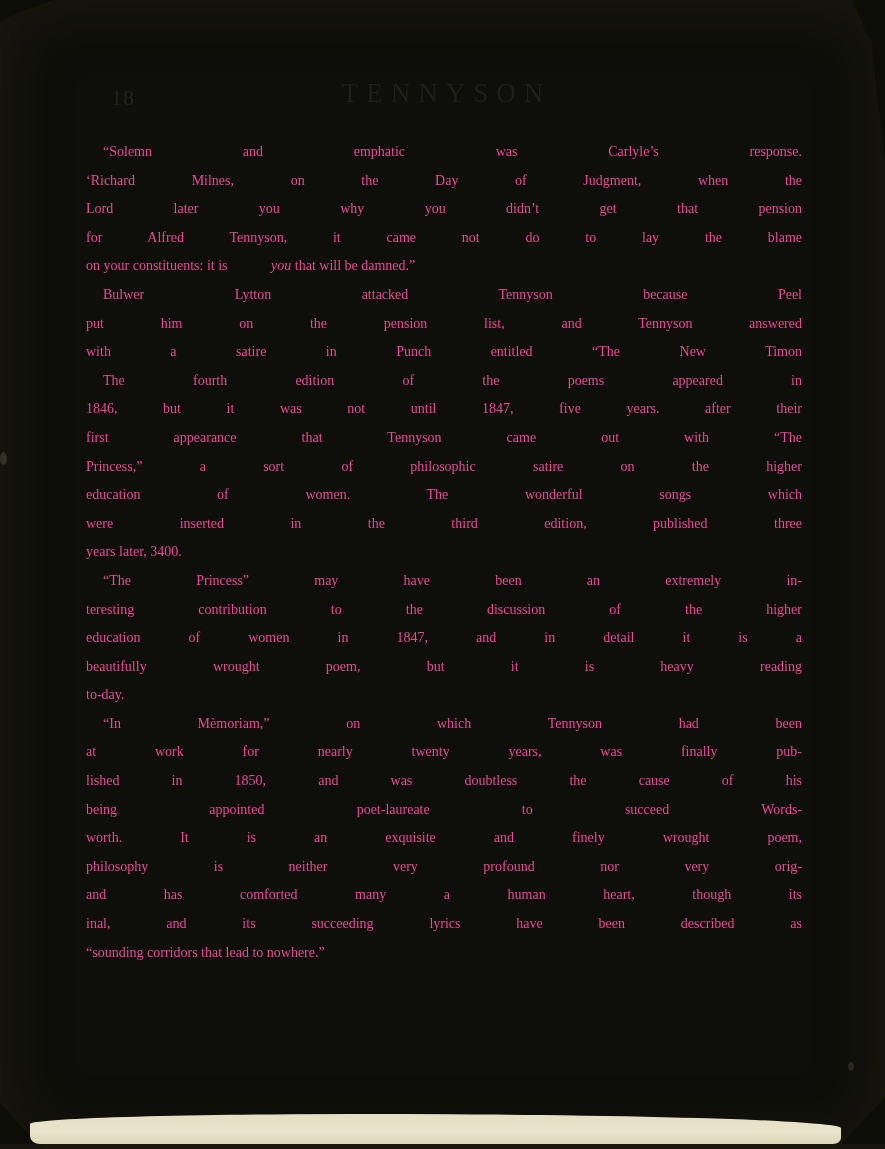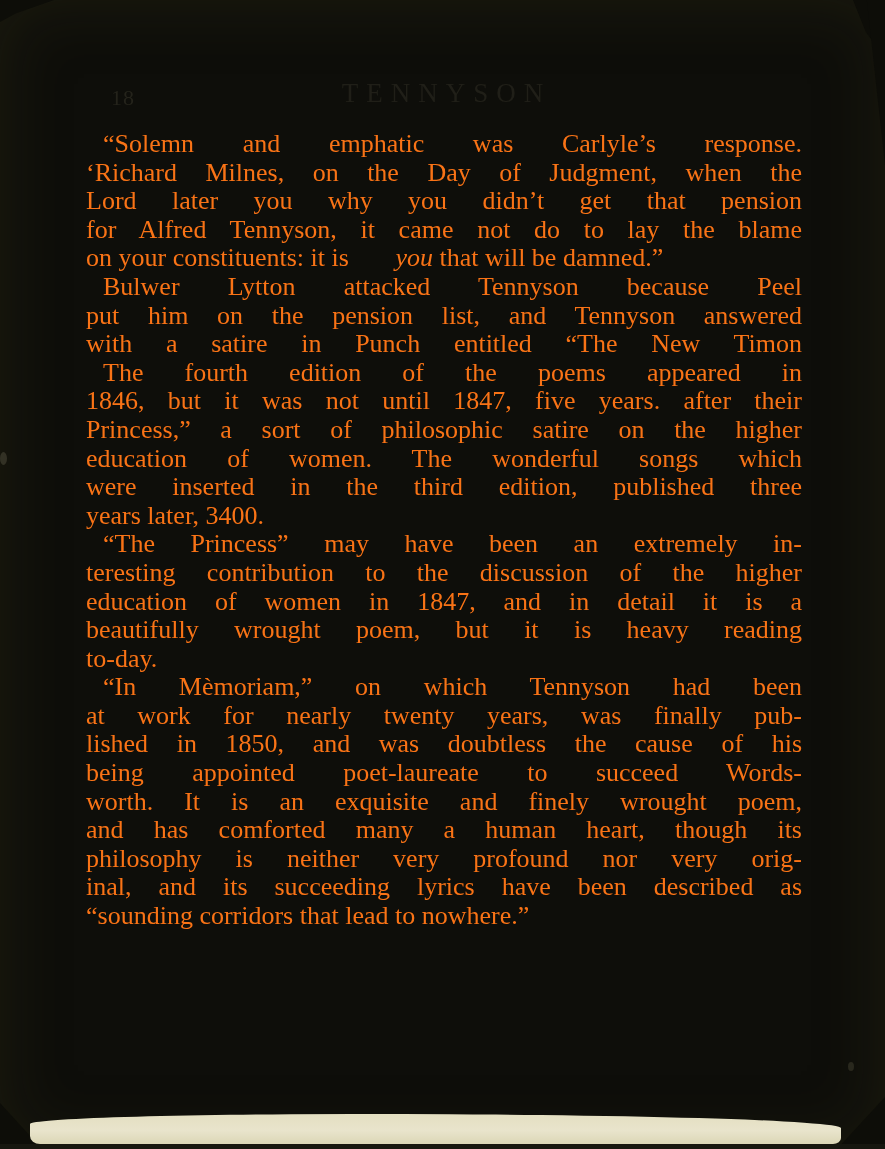--- a/index.html
+++ b/index.html
@@ -26,23 +26,23 @@
   .pagenum{
     position:absolute;left:26px;top:7px;
     font-size:22px;letter-spacing:1px;
   }
   .title{
     display:block;text-align:center;
     font-size:27px;letter-spacing:8px;text-indent:8px;
     color:#201f18;
   }
   .text-block{
-    position:absolute;top:130px;left:86px;width:716px;
-    color:#f97316;
-    font-size:26px;line-height:28.6px;
+    position:absolute;top:138px;left:86px;width:716px;
+    color:#ec4899;
+    font-size:14px;line-height:28.6px;
     text-rendering:optimizeLegibility;
   }
   .line{
     text-align:justify;
     -moz-text-align-last:justify;
     text-align-last:justify;
   }
   .line.last{text-align-last:left;-moz-text-align-last:left;}
   .line.first{text-indent:17px;}
   .line i{font-style:italic;margin-left:40px;}
@@ -85,40 +85,41 @@
         <div class="line last">on your constituents: it is <i>you</i> that will be damned.”</div>
       </div>
       <div class="para">
         <div class="line first">Bulwer Lytton attacked Tennyson because Peel</div>
         <div class="line">put him on the pension list, and Tennyson answered</div>
         <div class="line">with a satire in Punch entitled “The New Timon</div>
       </div>
       <div class="para">
         <div class="line first">The fourth edition of the poems appeared in</div>
         <div class="line">1846, but it was not until 1847, five years. after their</div>
+        <div class="line">first appearance that Tennyson came out with “The</div>
         <div class="line">Princess,” a sort of philosophic satire on the higher</div>
         <div class="line">education of women.  The wonderful songs which</div>
         <div class="line">were inserted in the third edition, published three</div>
         <div class="line last">years later, 3400.</div>
       </div>
       <div class="para">
         <div class="line first">“The Princess” may have been an extremely in-</div>
         <div class="line">teresting contribution to the discussion of the higher</div>
         <div class="line">education of women in 1847, and in detail it is a</div>
         <div class="line">beautifully wrought poem, but it is heavy reading</div>
         <div class="line last">to-day.</div>
       </div>
       <div class="para">
         <div class="line first">“In Mèmoriam,” on which Tennyson had been</div>
         <div class="line">at work for nearly twenty years, was finally pub-</div>
         <div class="line">lished in 1850, and was doubtless the cause of his</div>
         <div class="line">being appointed poet-laureate to succeed Words-</div>
         <div class="line">worth.  It is an exquisite and finely wrought poem,</div>
+        <div class="line">philosophy is neither very profound nor very orig-</div>
         <div class="line">and has comforted many a human heart, though its</div>
-        <div class="line">philosophy is neither very profound nor very orig-</div>
         <div class="line">inal, and its succeeding lyrics have been described as</div>
         <div class="line last">“sounding corridors that lead to nowhere.”</div>
       </div>
     </div>
 
   <div class="corner c-tl"></div>
   <div class="corner c-tr-block"></div>
   <div class="corner c-tr-strip"></div>
   <div class="corner c-bl"></div>
   <div class="corner c-br"></div>

